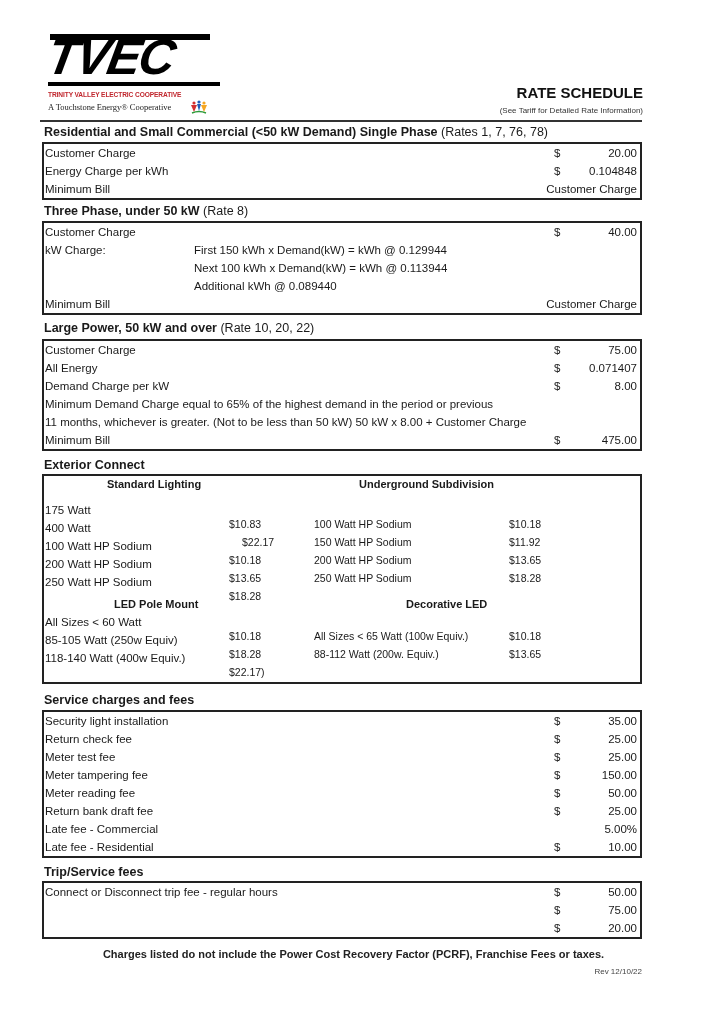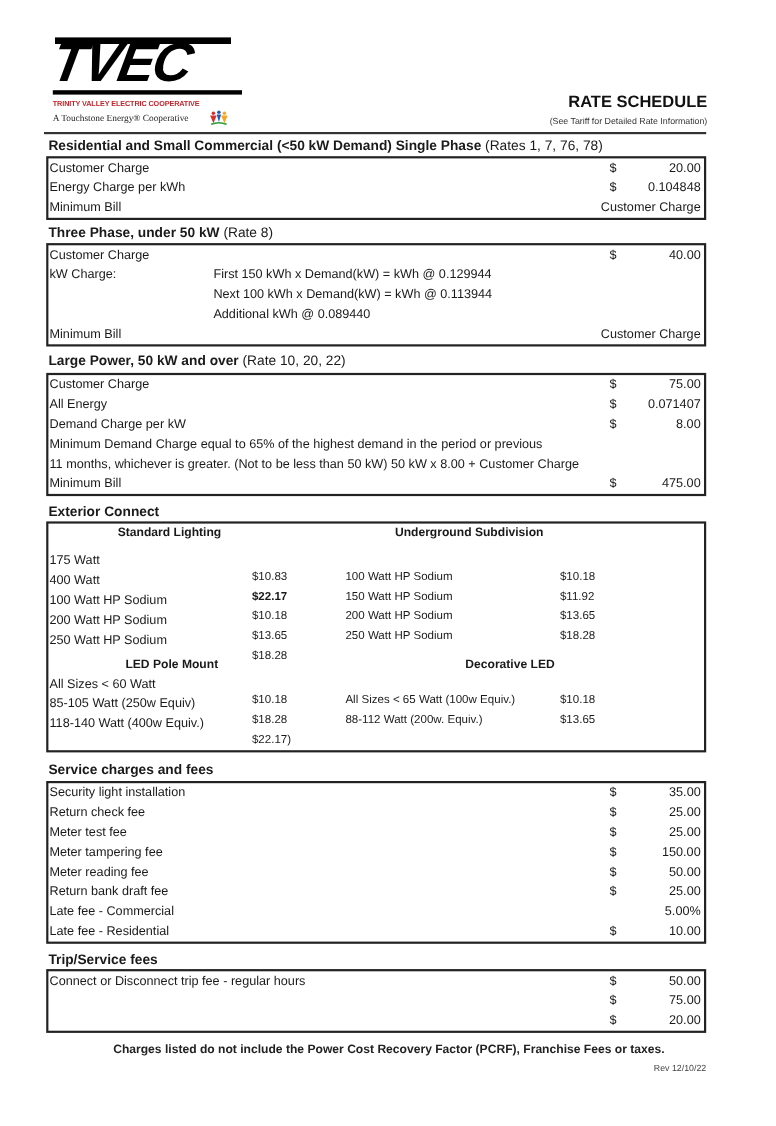--- a/index.html
+++ b/index.html
@@ -139,39 +139,39 @@
 <div class="section-title" style="top:458px;">
   <b>Exterior Connect</b>
 </div>
 <div class="box" style="top:474px; height:210px;">
   <div class="light-head" style="left:63px; top:2px;">Standard Lighting</div>
   <div class="light-head" style="left:315px; top:2px;">Underground Subdivision</div>
 
   <div class="lrow" style="left:1px; top:28px;">175 Watt</div>
   <div class="lrow cal" style="left:185px; top:28px;">$10.83</div>
   <div class="lrow" style="left:1px; top:46px;">400 Watt</div>
-  <div class="lrow cal" style="left:185px; top:46px;font-weight:bold;">$22.17</div>
+  <div class="lrow cal" style="left:198px; top:46px;">$22.17</div>
   <div class="lrow" style="left:1px; top:64px;">100 Watt HP Sodium</div>
   <div class="lrow cal" style="left:185px; top:64px;">$10.18</div>
   <div class="lrow" style="left:1px; top:82px;">200 Watt HP Sodium</div>
   <div class="lrow cal" style="left:185px; top:82px;">$13.65</div>
   <div class="lrow" style="left:1px; top:100px;">250 Watt HP Sodium</div>
   <div class="lrow cal" style="left:185px; top:100px;">$18.28</div>
 
   <div class="lrow cal" style="left:270px; top:28px;">100 Watt HP Sodium</div>
   <div class="lrow cal" style="left:465px; top:28px;">$10.18</div>
   <div class="lrow cal" style="left:270px; top:46px;">150 Watt HP Sodium</div>
   <div class="lrow cal" style="left:465px; top:46px;">$11.92</div>
   <div class="lrow cal" style="left:270px; top:64px;">200 Watt HP Sodium</div>
   <div class="lrow cal" style="left:465px; top:64px;">$13.65</div>
   <div class="lrow cal" style="left:270px; top:82px;">250 Watt HP Sodium</div>
   <div class="lrow cal" style="left:465px; top:82px;">$18.28</div>
 
   <div class="light-head" style="left:70px; top:122px;">LED Pole Mount</div>
-  <div class="light-head" style="left:360px; top:122px;padding-left:19px;">Decorative LED</div>
+  <div class="light-head" style="left:343px; top:122px;padding-left:19px;">Decorative LED</div>
 
   <div class="lrow" style="left:1px; top:140px;">All Sizes &lt; 60 Watt</div>
   <div class="lrow cal" style="left:185px; top:140px;">$10.18</div>
   <div class="lrow" style="left:1px; top:158px;">85-105 Watt (250w Equiv)</div>
   <div class="lrow cal" style="left:185px; top:158px;">$18.28</div>
   <div class="lrow" style="left:1px; top:176px;">118-140 Watt (400w Equiv.)</div>
   <div class="lrow cal" style="left:185px; top:176px;">$22.17)</div>
 
   <div class="lrow cal" style="left:270px; top:140px;">All Sizes &lt; 65 Watt (100w Equiv.)</div>
   <div class="lrow cal" style="left:465px; top:140px;">$10.18</div>

